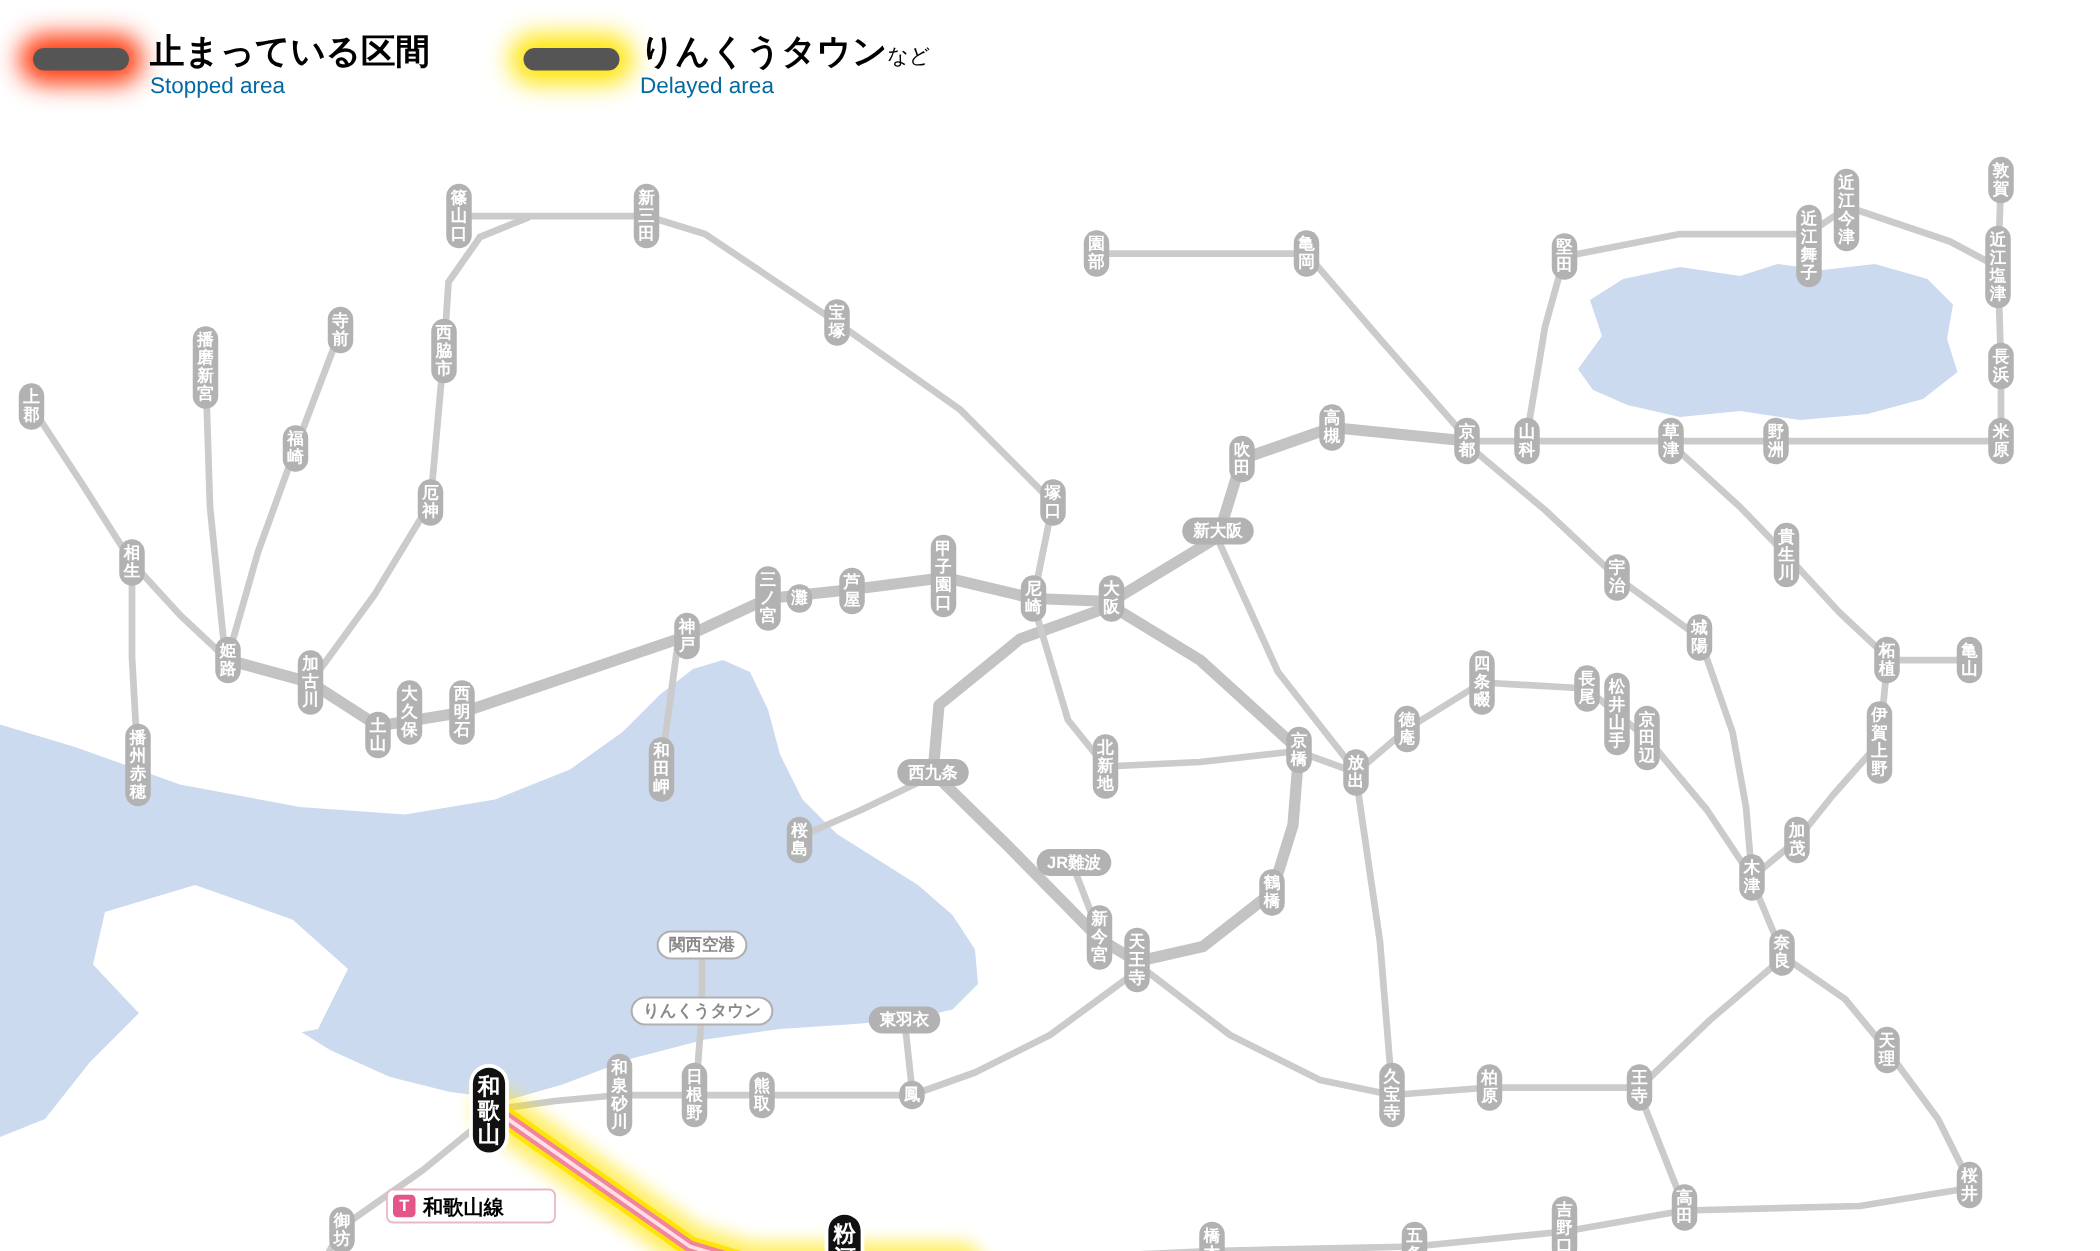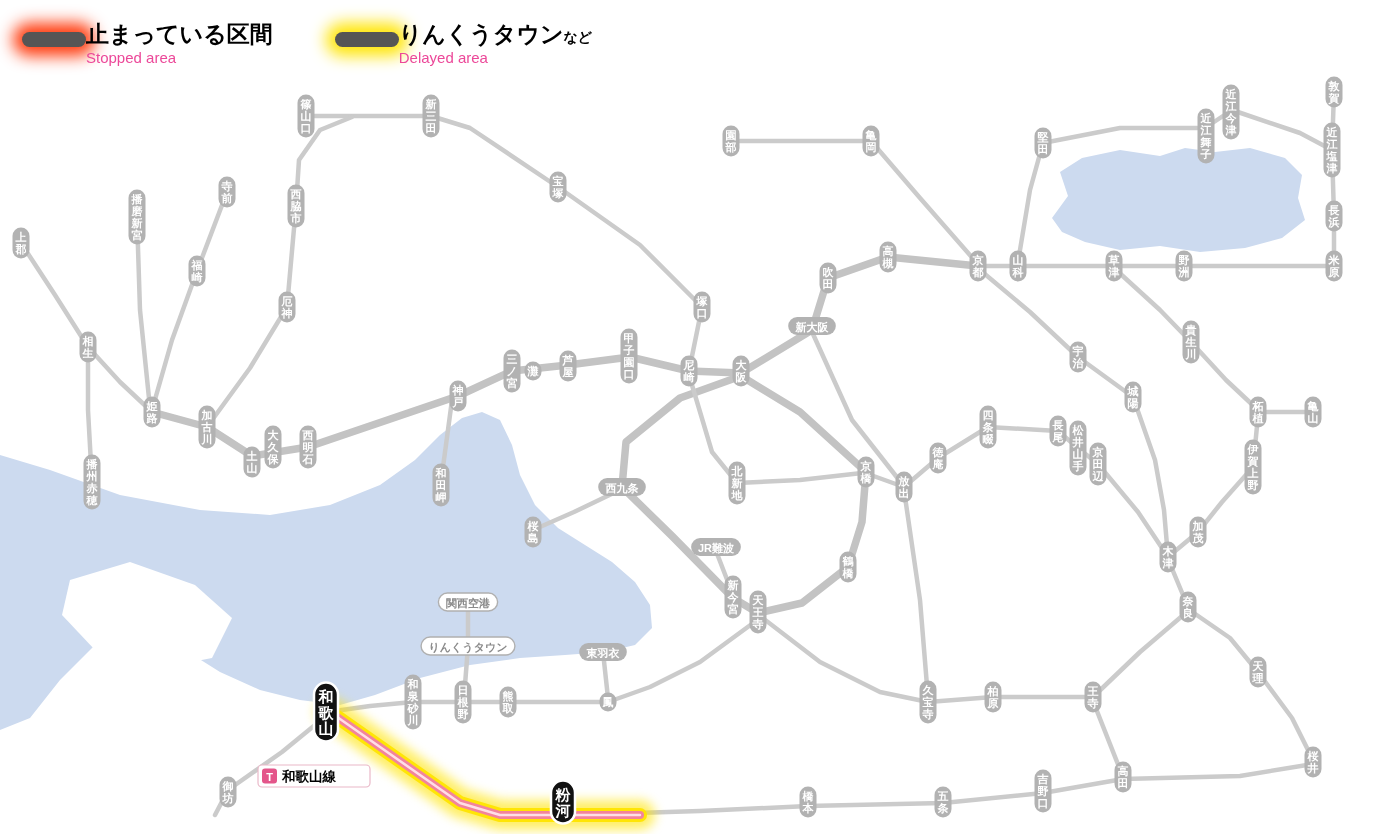--- a/index.html
+++ b/index.html
@@ -1,30 +1,30 @@
 <!DOCTYPE html>
 <html><head>
 <meta charset="utf-8">
 <style>
   html,body{margin:0;padding:0;}
   body{
     width:1400px;height:834px;position:relative;overflow:hidden;
     background:#ffffff;font-family:"Liberation Sans",sans-serif;
   }
-  #map-wrap{position:absolute;inset:0;}
+  #map-wrap{position:absolute;inset:0;margin-top:28px;}
   #map-svg{position:absolute;left:0;top:0;}
   .legend{position:absolute;left:22px;top:22px;display:flex;gap:62px;z-index:5;}
-  .legend-item{display:flex;align-items:flex-start;gap:0;}
+  .legend-item{display:flex;align-items:flex-start;gap:14px;}
   .swatch{display:block;width:64px;height:15px;border-radius:8px;margin-top:10px;}
   .swatch.stopped{background:#555;box-shadow:0 0 16px 9px rgba(255,48,0,0.95);}
   .swatch.delayed{background:#555;box-shadow:0 0 16px 9px rgba(255,228,0,0.98);}
   .legend-texts{display:flex;flex-direction:column;}
   .legend-title{font-size:23px;font-weight:bold;color:#000;line-height:1.1;}
-  .legend-suffix{font-size:14px;font-weight:bold;}
-  .legend-sub{font-size:15px;color:#ec4899;margin-top:2px;}
+  .legend-suffix{font-size:14px;font-weight:normal;}
+  .legend-sub{font-size:15px;color:#0369a1;margin-top:2px;}
 </style>
 </head>
 <body>
 
 <div id="map-wrap">
   <svg id="map-svg" width="1400" height="834" viewBox="0 0 1400 834">
     <defs>
       <filter id="f-glow" x="-80%" y="-80%" width="260%" height="260%">
         <feGaussianBlur stdDeviation="5.5"></feGaussianBlur>
       </filter>

